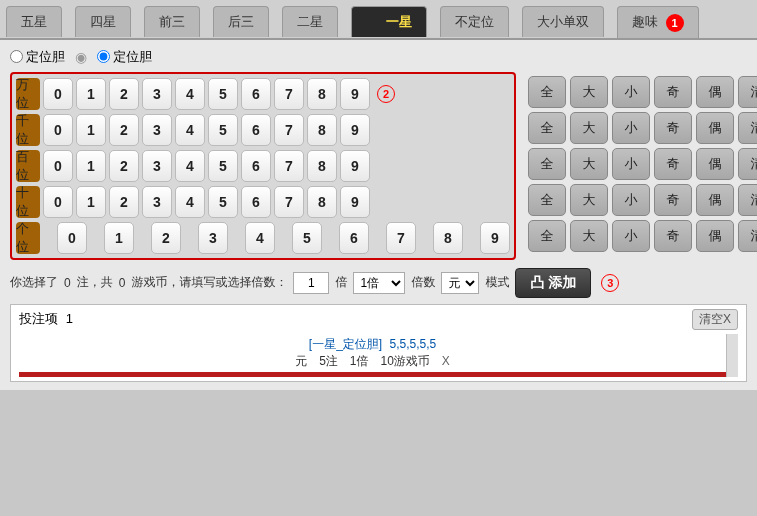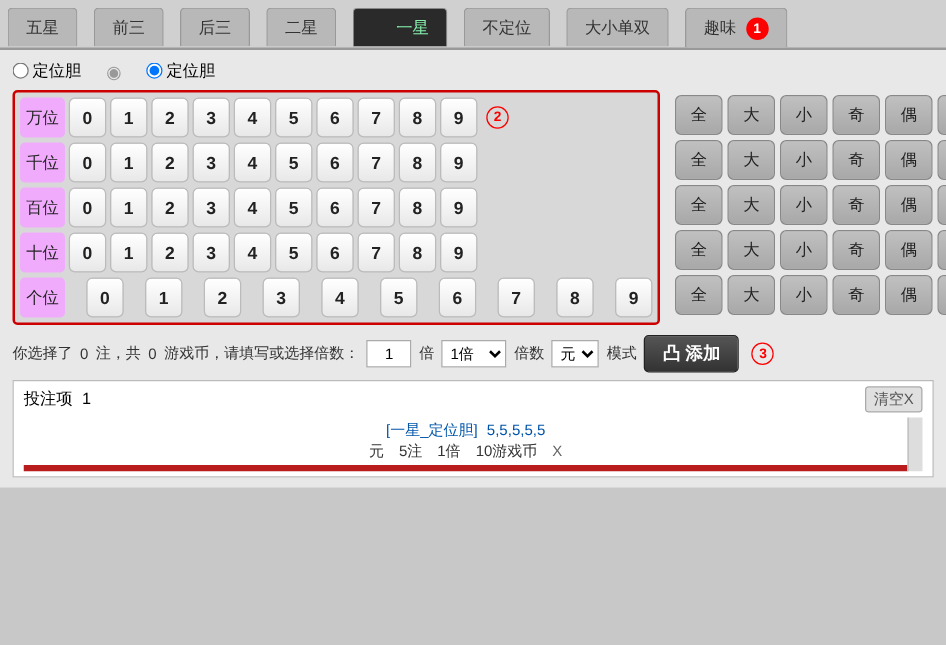--- a/index.html
+++ b/index.html
@@ -26,22 +26,22 @@
       background: #b8b8b8;
       border: 1px solid #999;
       border-radius: 4px 4px 0 0;
       cursor: pointer;
       font-size: 13px;
       color: #333;
       border-bottom: none;
     }
     .tab.active {
       background: #2a2a2a;
-      color: #86efac;
-      font-weight: normal;
+      color: #fde047;
+      font-weight: bold;
       padding-left: 34px;
     }
     .tab-number {
       display: inline-block;
       background: red;
       color: white;
       font-size: 10px;
       padding: 1px 4px;
       border-radius: 8px;
       margin-left: 3px;
@@ -51,21 +51,21 @@
     
     .main {
       background: #e8e8e8;
       padding: 8px 10px;
     }
 
     
     .radio-row {
       display: flex;
       align-items: center;
-      gap: 20px;
+      gap: 10px;
       margin-bottom: 6px;
     }
     .radio-row label {
       display: flex;
       align-items: center;
       gap: 3px;
       cursor: pointer;
       font-size: 13px;
     }
     input[type=radio] { cursor: pointer; }
@@ -115,23 +115,23 @@
       background: #d8d8d8;
     }
     .grid-row {
       display: flex;
       align-items: center;
       margin-bottom: 4px;
       gap: 3px;
     }
     .grid-row:last-child { margin-bottom: 0; gap: 17px; }
     .row-label {
-      width: 36px;
+      width: 24px;
       height: 32px;
-      background: #f0abfc;
+      background: #a16207;
       border-radius: 4px;
       display: flex;
       align-items: center;
       justify-content: center;
       font-size: 13px;
       color: #222;
       flex-shrink: 0;
     }
     .num-btn {
       width: 30px;
@@ -279,20 +279,21 @@
       width: 12px;
       background: #ddd;
       border-left: 1px solid #bbb;
     }
   </style>
 </head>
 <body>
 
 <div class="tab-bar">
   <div class="tab">五星</div>
+  <div class="tab">四星</div>
   <div class="tab">前三</div>
   <div class="tab">后三</div>
   <div class="tab">二星</div>
   <div class="tab active">一星</div>
   <div class="tab">不定位</div>
   <div class="tab">大小单双</div>
   <div class="tab">
     <span>趣味</span>
     <span class="tab-number step-number" style="border:none;background:red;color:white;">1</span>
   </div>

